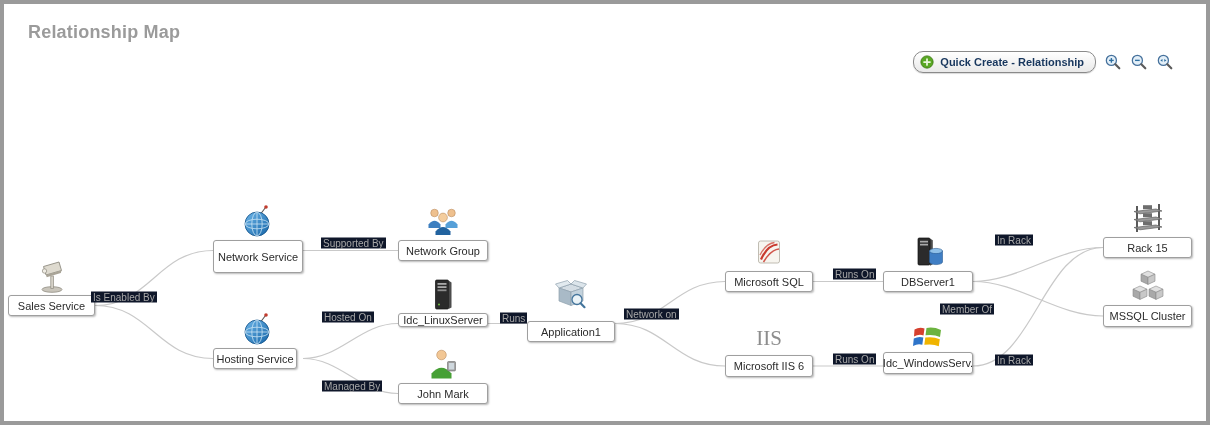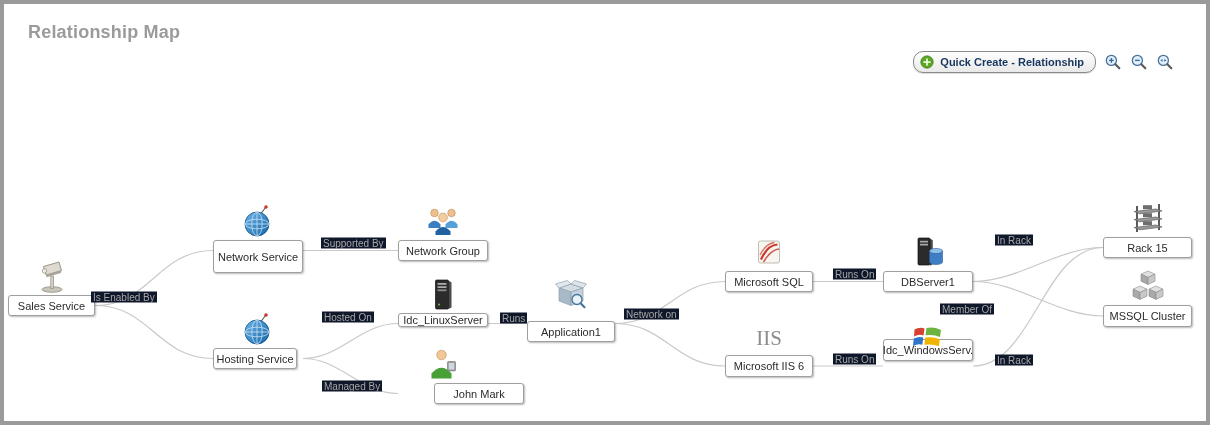--- a/index.html
+++ b/index.html
@@ -123,21 +123,21 @@
       </div>
       <svg class="node-icon" viewBox="0 0 36 34" style="left: 425px; top: 204px;">
         <use href="#people-group-icon" xlink:href="#people-group-icon"></use>
       </svg>
       <div class="node" style="left: 398px; top: 313px; width: 90px; height: 14px;">
         <span class="node-label">Idc_LinuxServer</span>
       </div>
       <svg class="node-icon" viewBox="0 0 36 34" style="left: 425px; top: 277px;">
         <use href="#tower-server-icon" xlink:href="#tower-server-icon"></use>
       </svg>
-      <div class="node" style="left: 398px; top: 383px; width: 90px; height: 21px; margin-left: 36px;">
+      <div class="node" style="left: 398px; top: 383px; width: 90px; height: 21px;">
         <span class="node-label">John Mark</span>
       </div>
       <svg class="node-icon" viewBox="0 0 36 34" style="left: 425px; top: 347px;">
         <use href="#person-icon" xlink:href="#person-icon"></use>
       </svg>
       <div class="node" style="left: 527px; top: 305px; width: 88px; height: 21px; margin-top: 16px;">
         <span class="node-label">Application1</span>
       </div>
       <svg class="node-icon" viewBox="0 0 36 34" style="left: 553px; top: 277px;">
         <use href="#application-icon" xlink:href="#application-icon"></use>
@@ -153,21 +153,21 @@
       </div>
       <svg class="node-icon" viewBox="0 0 36 34" style="left: 751px; top: 319px;">
         <use href="#iis-icon" xlink:href="#iis-icon"></use>
       </svg>
       <div class="node" style="left: 883px; top: 271px; width: 90px; height: 21px;">
         <span class="node-label">DBServer1</span>
       </div>
       <svg class="node-icon" viewBox="0 0 36 34" style="left: 910px; top: 235px;">
         <use href="#db-server-icon" xlink:href="#db-server-icon"></use>
       </svg>
-      <div class="node" style="left: 883px; top: 339px; width: 90px; height: 22px;">
+      <div class="node" style="left: 883px; top: 352px; width: 90px; height: 22px;">
         <span class="node-label">Idc_WindowsServ.</span>
       </div>
       <svg class="node-icon" viewBox="0 0 36 34" style="left: 910px; top: 319px;">
         <use href="#windows-icon" xlink:href="#windows-icon"></use>
       </svg>
       <div class="node" style="left: 1103px; top: 237px; width: 89px; height: 21px;">
         <span class="node-label">Rack 15</span>
       </div>
       <svg class="node-icon" viewBox="0 0 36 34" style="left: 1129.5px; top: 201px;">
         <use href="#rack-icon" xlink:href="#rack-icon"></use>

